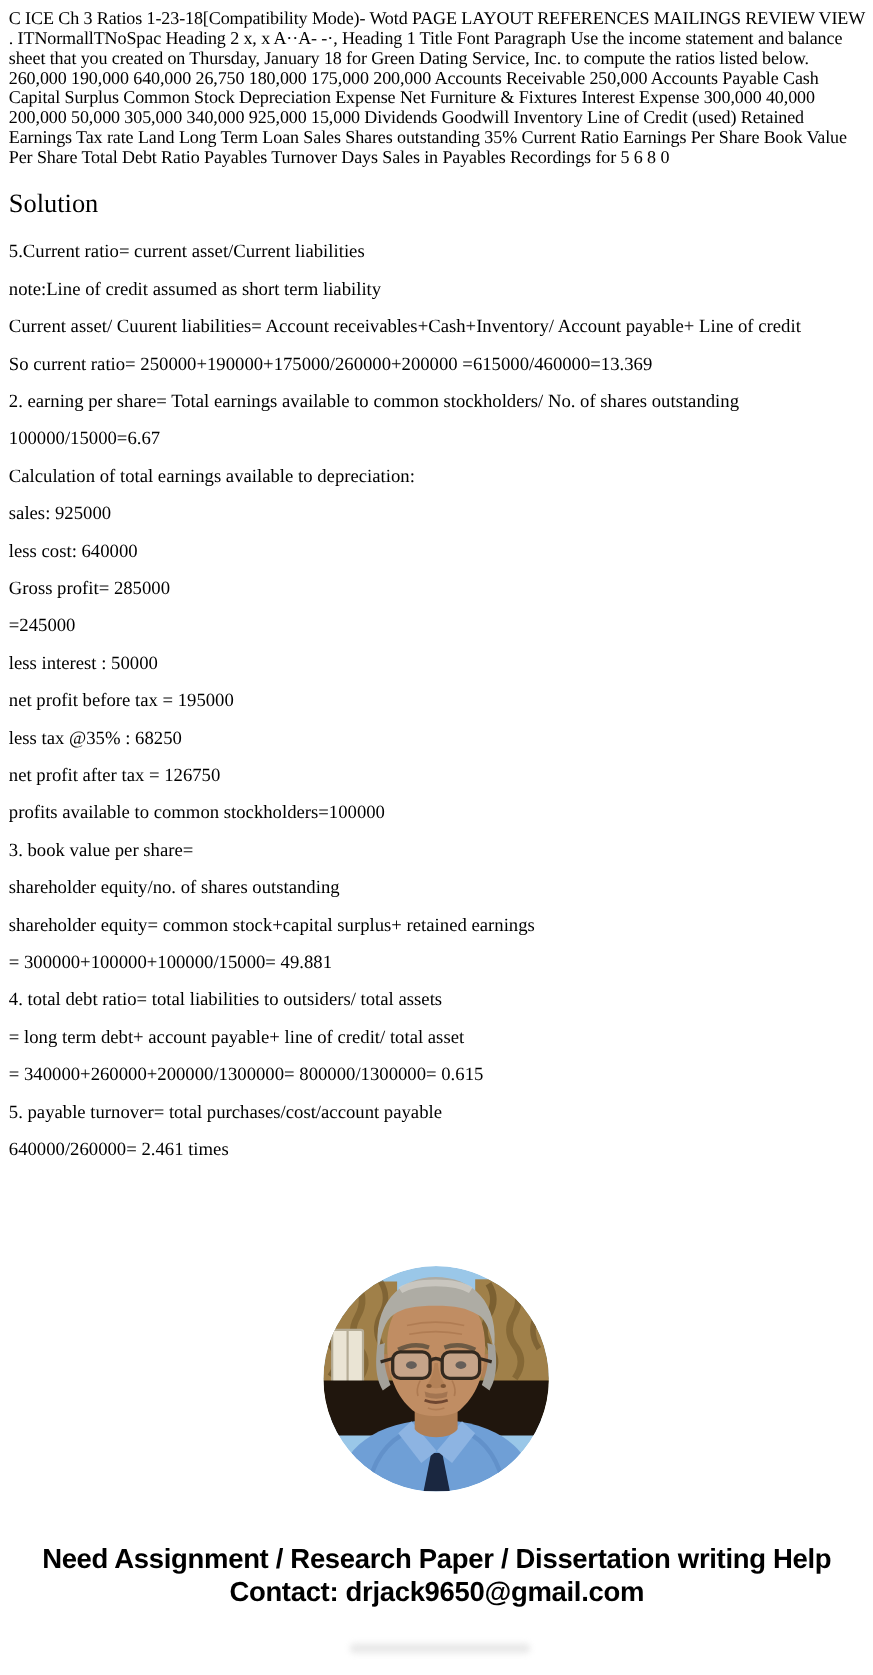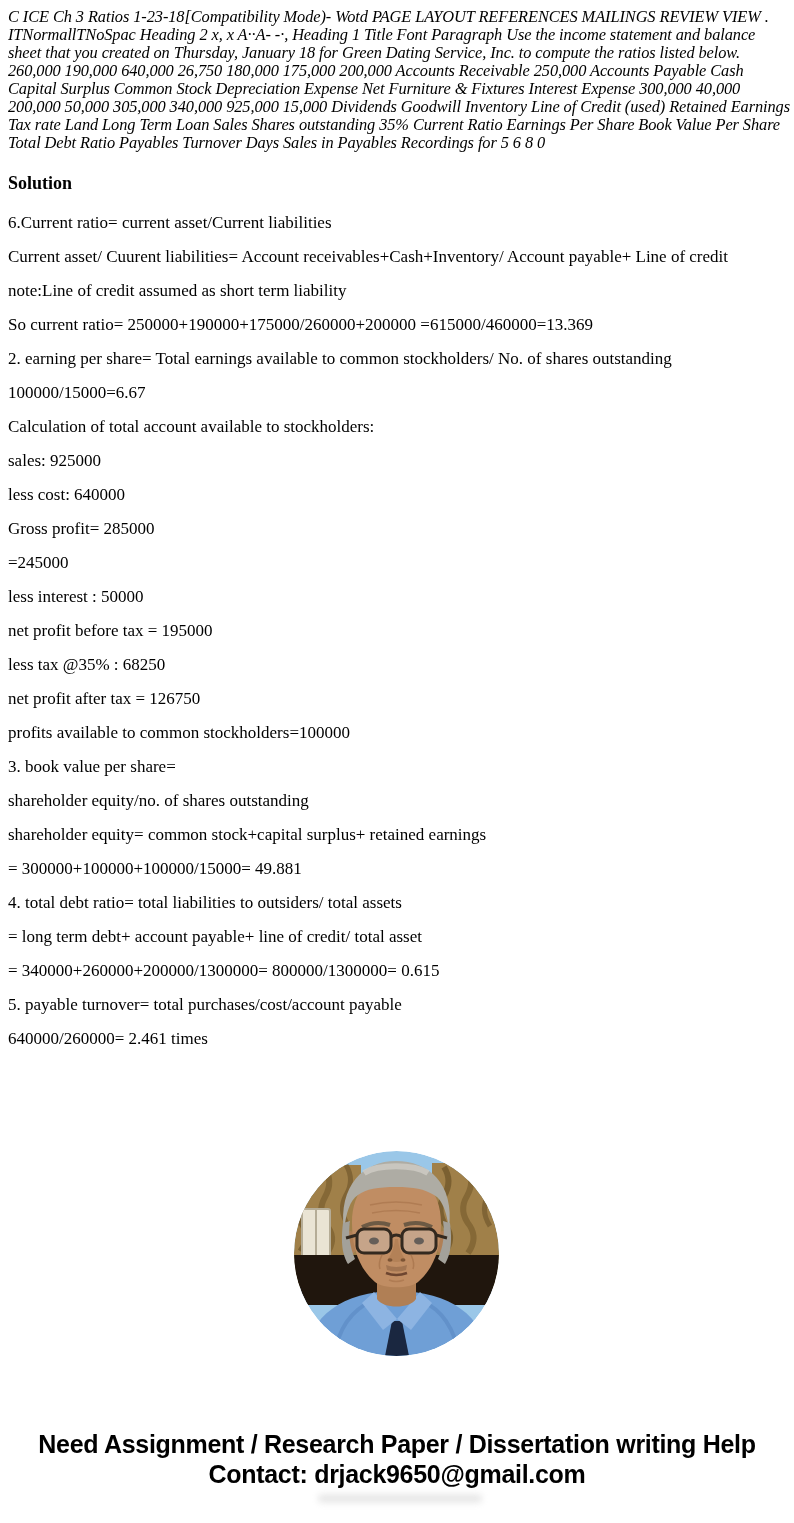--- a/index.html
+++ b/index.html
@@ -4,66 +4,66 @@
 <style>
   html, body { margin: 0; padding: 0; background: #ffffff; }
   body {
     width: 794px; height: 1523px; overflow: hidden;
     font-family: "Liberation Serif", serif; color: #000000;
   }
   .page { position: relative; width: 794px; height: 1523px; }
 
   .header-text {
     margin: 0; padding: 8px 4px 0 8px; width: 782px;
-    font-size: 16.4px; line-height: 18px; letter-spacing: -0.1px; font-style: italic;
+    font-size: 16.4px; line-height: 18px; letter-spacing: -0.1px;
   }
 
   .solution-heading {
-    margin: 21px 16px 0 8px; font-size: 18px; font-weight: bold;
+    margin: 21px 16px 0 8px; font-size: 24px; font-weight: normal;
     font-family: "Liberation Serif", serif;
   }
 
   #solution-lines { margin-top: 12px; }
   .sol-line { margin: 0 0 0 8px; font-size: 17px; line-height: 34px; white-space: pre-wrap; }
   .sol-line .b { font-weight: normal; }
 
   .portrait-wrap {
     position: absolute; left: 294px; top: 1151px;
     width: 205px; height: 205px; border-radius: 50%; overflow: hidden;
   }
 
   .footer {
     position: absolute; top: 1402px; left: 0; width: 794px; text-align: center;
     font-family: "Liberation Sans", sans-serif; font-weight: 700;
-    font-size: 25px; line-height: 30px; letter-spacing: -0.3px; color: #000000; margin-top: 27px;
+    font-size: 25px; line-height: 30px; letter-spacing: -0.3px; color: #000000;
   }
   .footer .footer-line1 { max-width: 762px; margin: 0 auto; }
 
   .faint-shadow {
     position: absolute; top: 1494px; left: 318px; width: 164px; height: 9px;
     background: #b9b9b9; opacity: 0.32; filter: blur(3px); border-radius: 4px;
   }
 </style>
 </head>
 <body>
 
 <div class="page">
 
   <p class="header-text">C ICE Ch 3 Ratios 1-23-18[Compatibility Mode)- Wotd PAGE LAYOUT REFERENCES MAILINGS REVIEW VIEW . ITNormallTNoSpac Heading 2 x, x A··A- -·, Heading 1 Title Font Paragraph Use the income statement and balance sheet that you created on Thursday, January 18 for Green Dating Service, Inc. to compute the ratios listed below. 260,000 190,000 640,000 26,750 180,000 175,000 200,000 Accounts Receivable 250,000 Accounts Payable Cash Capital Surplus Common Stock Depreciation Expense Net Furniture &amp; Fixtures Interest Expense 300,000 40,000 200,000 50,000 305,000 340,000 925,000 15,000 Dividends Goodwill Inventory Line of Credit (used) Retained Earnings Tax rate Land Long Term Loan Sales Shares outstanding 35% Current Ratio Earnings Per Share Book Value Per Share Total Debt Ratio Payables Turnover Days Sales in Payables Recordings for 5 6 8 0</p>
 
   <h2 class="solution-heading">Solution</h2>
 
   <div id="solution-lines">
-      <p class="sol-line"><span>6.Current ratio= current asset/Current liabilities</span></p>
+      <p class="sol-line"><span>5.Current ratio= current asset/Current liabilities</span></p>
+      <p class="sol-line"><span>note:Line of credit assumed as short term liability</span></p>
       <p class="sol-line"><span>Current asset/ Cuurent liabilities= Account receivables+Cash+Inventory/ Account payable+ Line of credit</span></p>
-      <p class="sol-line"><span>note:Line of credit assumed as short term liability</span></p>
       <p class="sol-line"><span>So current ratio= 250000+190000+175000/260000+200000 =615000/460000=</span><span class="b">13.369</span></p>
       <p class="sol-line"><span>2. earning per share= Total earnings available to common stockholders/ No. of shares outstanding</span></p>
       <p class="sol-line"><span>100000/15000=</span><span class="b">6.67</span></p>
-      <p class="sol-line"><span>Calculation of total account available to stockholders:</span></p>
+      <p class="sol-line"><span>Calculation of total earnings available to depreciation:</span></p>
       <p class="sol-line"><span>sales: 925000</span></p>
       <p class="sol-line"><span>less cost: 640000</span></p>
       <p class="sol-line"><span>Gross profit= 285000</span></p>
       <p class="sol-line"><span>=245000</span></p>
       <p class="sol-line"><span>less interest : 50000</span></p>
       <p class="sol-line"><span>net profit before tax = 195000</span></p>
       <p class="sol-line"><span>less tax @35% : 68250</span></p>
       <p class="sol-line"><span>net profit after tax = 126750</span></p>
       <p class="sol-line"><span>profits available to common stockholders=100000</span></p>
       <p class="sol-line"><span>3. book value per share=</span></p>

